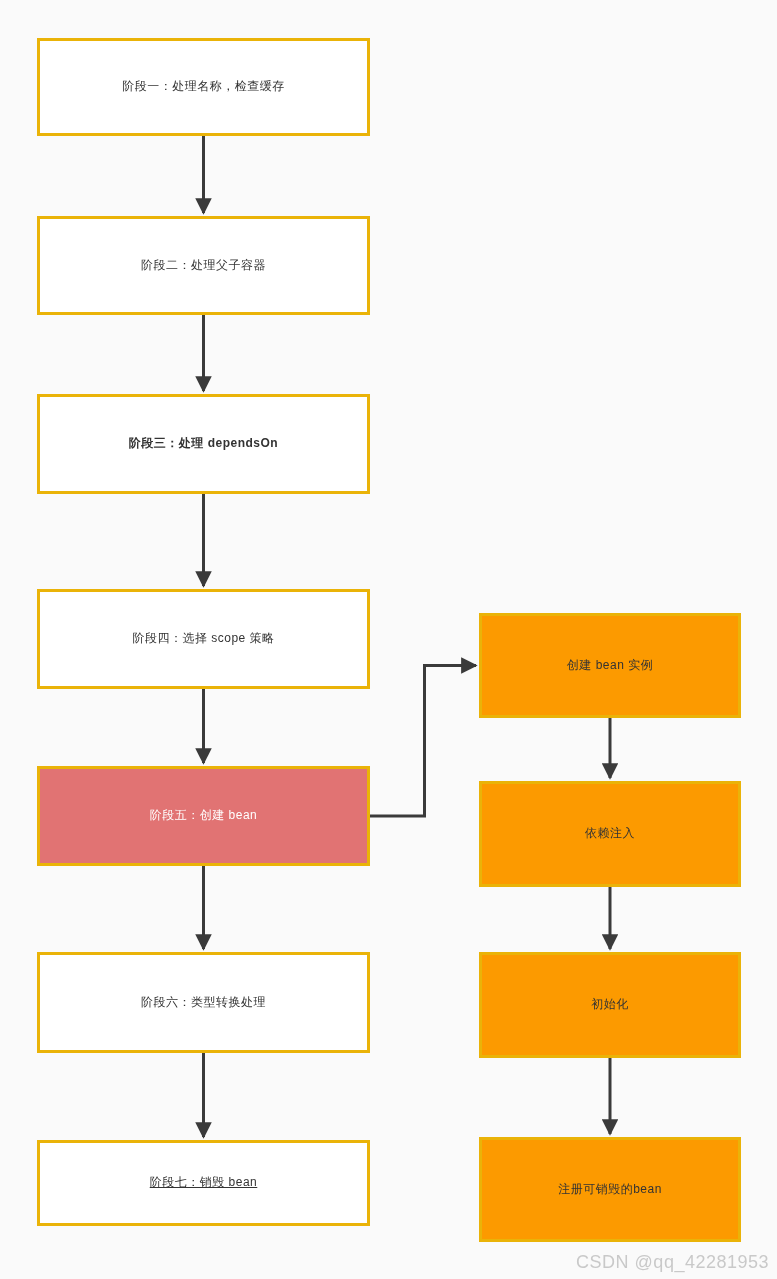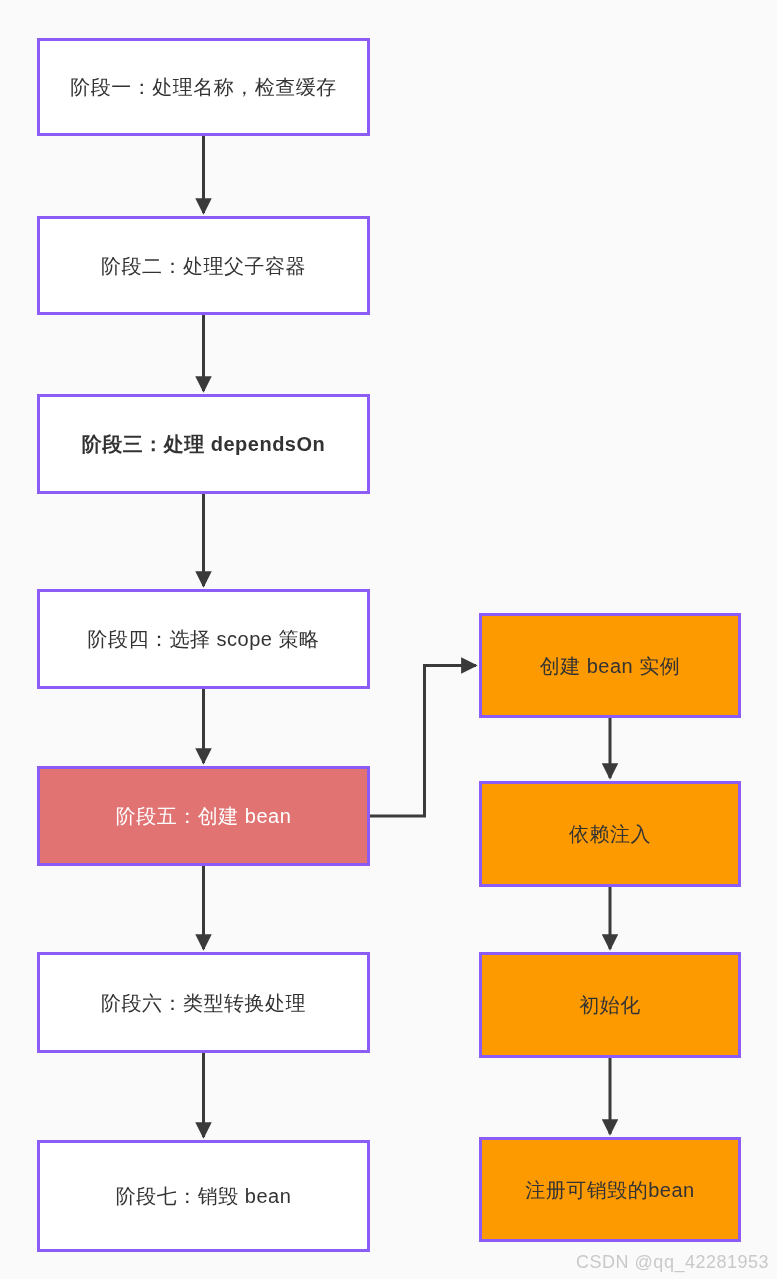--- a/index.html
+++ b/index.html
@@ -17,24 +17,24 @@
   }
   #wires {
     position: absolute;
     left: 0;
     top: 0;
     pointer-events: none;
   }
   .node {
     position: absolute;
     box-sizing: border-box;
-    border: 3px solid #8b5cf6;
+    border: 3px solid #eab308;
     background: #ffffff;
     color: #333333;
-    font-size: 20px;
+    font-size: 12px;
     letter-spacing: 0.5px;
     display: flex;
     align-items: center;
     justify-content: center;
     text-align: center;
     line-height: 1.3;
   }
   .node.highlight {
     background: #e17373;
     color: #ffffff;
@@ -44,21 +44,21 @@
     color: #333333;
   }
   
   .left  { left: 37px;  width: 333px; }
   #L1 { top: 38px;   height: 98px;  }
   #L2 { top: 216px;  height: 99px;  }
   #L3 { top: 394px;  height: 100px; font-weight: bold; }
   #L4 { top: 589px;  height: 100px; }
   #L5 { top: 766px;  height: 100px; }
   #L6 { top: 952px;  height: 101px; }
-  #L7 { top: 1140px; height: 112px; }
+  #L7 { top: 1140px; height: 86px; text-decoration: underline; }
   
   .right { left: 479px; width: 262px; }
   #R1 { top: 613px;  height: 105px; text-align: center; }
   #R2 { top: 781px;  height: 106px; }
   #R3 { top: 952px;  height: 106px; }
   #R4 { top: 1137px; height: 105px; }
   .watermark {
     position: absolute;
     right: 8px;
     bottom: 6px;

